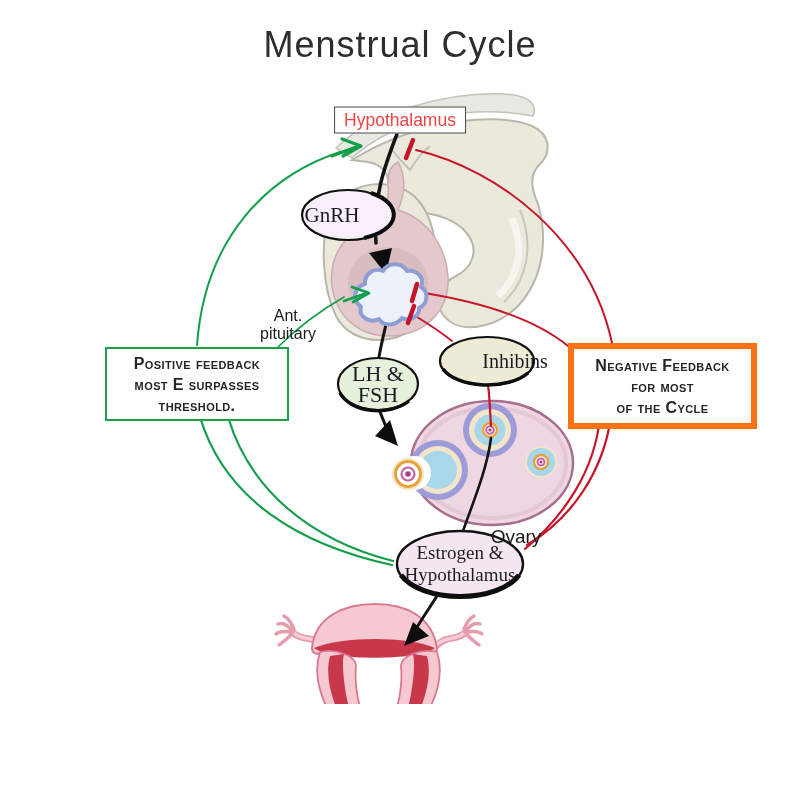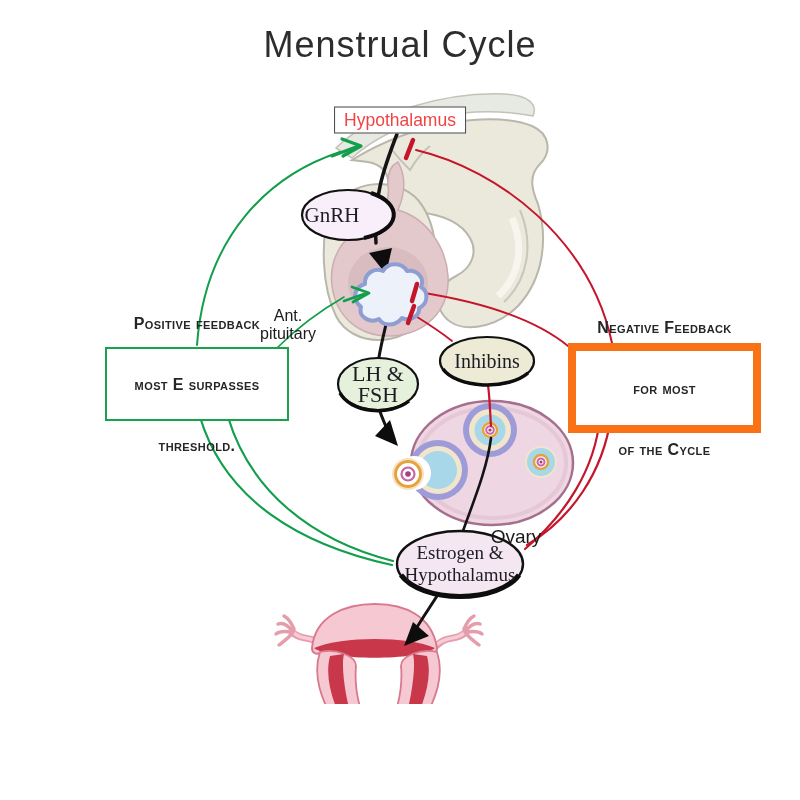--- a/index.html
+++ b/index.html
@@ -11,27 +11,27 @@
   #title{left:400px;top:45px;font-size:36px;font-weight:500;letter-spacing:1px;color:#2d2d2d;white-space:nowrap;}
   .anat-label{color:#1a1a1a;margin-top:48px;}
   #hypothalamus-box{left:400px;top:120px;background:#ffffff;border:1.5px solid #454545;
       padding:2px 9px;font-size:17.5px;white-space:nowrap;color:#ef4444;text-align:right;}
   #ant-pituitary{left:288px;top:277px;font-size:16px;line-height:18px;}
   #ovary-label{left:516px;top:489px;font-size:19px;}
   #uterus-label{left:481px;top:698px;font-size:23px;}
   .node-label{font-family:"Liberation Serif",serif;color:#1c1c24;z-index:6;}
   #gnrh-label{left:332px;top:215px;font-size:21px;}
   #lhfsh-label{left:378px;top:384px;font-size:22px;line-height:21px;}
-  #inhibins-label{left:487px;top:361px;font-size:20px;}
+  #inhibins-label{left:515px;top:361px;font-size:20px;}
   #estrogen-label{left:460px;top:564px;font-size:19px;line-height:22px;}
   .fb-box{display:flex;flex-direction:column;justify-content:center;align-items:center;
       background:#ffffff;font-size:16px;font-weight:600;font-variant:small-caps;
-      letter-spacing:.4px;line-height:21px;color:#252525;text-align:center;z-index:4;gap:40px;}
+      letter-spacing:.4px;line-height:21px;color:#252525;text-align:center;z-index:4;}
   #positive-box{left:105px;top:347px;width:180px;height:70px;border:2px solid #17a24b;}
-  #negative-box{left:568px;top:343px;width:177px;height:74px;border:8px solid #f97316;}
+  #negative-box{left:568px;top:343px;width:177px;height:74px;border:6px solid #f97316;}
 </style>
 </head>
 <body>
 
 <div id="stage">
 
 <svg width="800" height="800" viewBox="0 0 800 800">
 
   <g>
     <path d="M352,160 C420,118 500,112 532,126 C550,134 552,152 540,164

